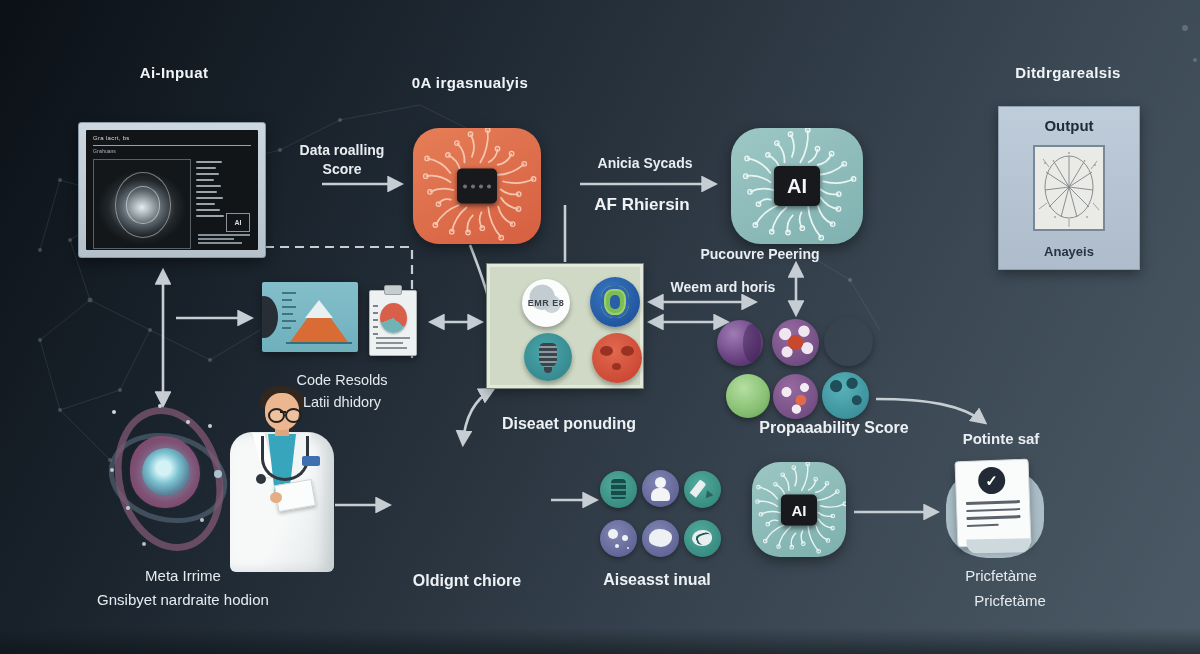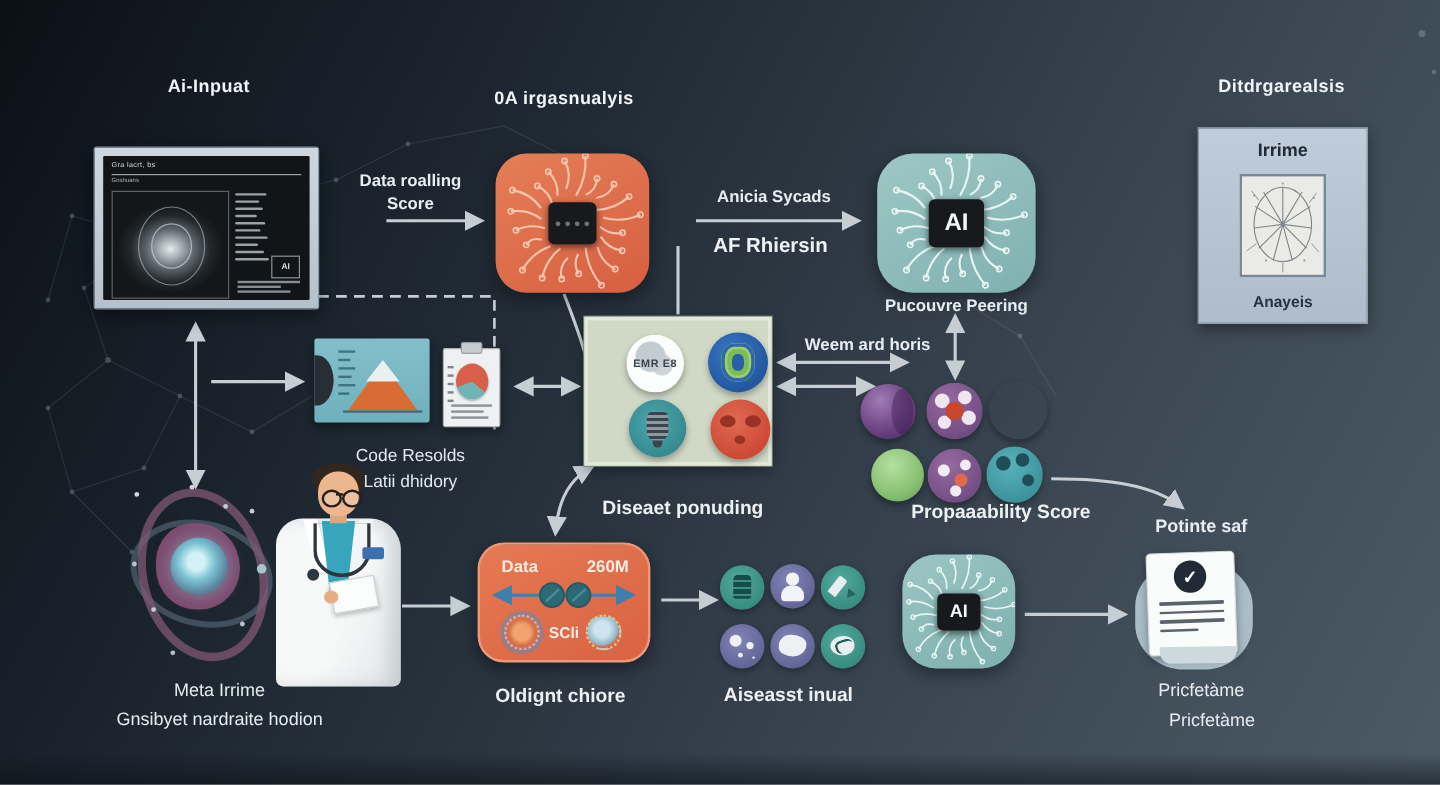--- a/index.html
+++ b/index.html
@@ -408,25 +408,25 @@
         <circle cx="81.25514511679286" cy="21.47443957495132" r="2.3" fill="none" stroke="#e9f5f3" stroke-width="1.4"></circle>
         <path d="M80.63105046873923,38.220198427067004 Q91.85932732781566,36.64976954676682 95.76988547061164,26.510967565196417" stroke="#e9f5f3" fill="none" stroke-width="1.8"></path>
         <circle cx="95.76988547061164" cy="26.510967565196417" r="2.3" fill="none" stroke="#e9f5f3" stroke-width="1.4"></circle>
         <path d="M81.08129904516731,48.52921839767542 Q97.04075738755122,47.7941697473474 108.89519575143208,37.081452218145714" stroke="#e9f5f3" fill="none" stroke-width="1.8"></path>
         <circle cx="108.89519575143208" cy="37.081452218145714" r="2.3" fill="none" stroke="#e9f5f3" stroke-width="1.4"></circle>
         <path d="M86.54344494309932,55.055757838388665 Q102.99962806153718,59.821152105227746 118.54582596053547,52.69340964616935" stroke="#e9f5f3" fill="none" stroke-width="1.8"></path>
         <circle cx="118.54582596053547" cy="52.69340964616935" r="2.3" fill="none" stroke="#e9f5f3" stroke-width="1.4"></circle>
       </svg>
     <div class="chipcore core-ai-lg">AI</div>
   </div>
-  <div class="abs ctr lbl-sb" style="left:797px;top:246px;">Pucouvre Peering</div>
+  <div class="abs ctr lbl-sb" style="left:760px;top:246px;">Pucouvre Peering</div>
 
 
   <div class="abs outpanel">
-    <div class="outtitle">Irrime</div>
+    <div class="outtitle">Output</div>
     <div class="outimg">
       <svg viewBox="0 0 68 82" style="width:100%;height:100%;">
         <g stroke="#6b7278" stroke-width="0.9" fill="none" opacity="0.85">
           <ellipse cx="34" cy="40" rx="24" ry="31"></ellipse>
           <path d="M34,40 L34,9 M34,40 L50,13 M34,40 L57,25 M34,40 L58,43 M34,40 L54,60 M34,40 L42,70
                    M34,40 L26,70 M34,40 L14,60 M34,40 L10,43 M34,40 L11,25 M34,40 L18,13"></path>
           <path d="M14,20 L8,12 M56,22 L62,14 M34,72 L34,80 M12,56 L4,62 M58,56 L64,63" stroke-width="0.7"></path>
         </g>
         <g fill="#7a8187" opacity="0.7">
           <circle cx="10" cy="16" r="0.9"></circle>
@@ -513,34 +513,20 @@
     <div class="d-face"></div>
     <div class="d-gl"></div>
     <div class="d-gl d-gl2"></div>
     <div class="d-bridge"></div>
     <div class="d-paper"></div>
     <div class="d-hand"></div>
   </div>
   <div class="abs ctr" style="left:183px;top:567px;font-size:15px;color:#e6ebef;">Meta Irrime</div>
   <div class="abs ctr" style="left:183px;top:591px;font-size:15px;color:#e6ebef;">Gnsibyet nardraite hodion</div>
 
-  <div class="abs databox">
-    <div class="db-data">Data</div>
-    <div class="db-amt">260M</div>
-    <svg style="position:absolute;left:0;top:0;width:140px;height:96px;" viewBox="0 0 140 96">
-      <line x1="14" y1="42" x2="126" y2="42" stroke="#3f7fae" stroke-width="2.4" marker-start="url(#ahb)" marker-end="url(#ahb)"></line>
-      <circle cx="60" cy="42" r="10" fill="#2d6875" stroke="#245663" stroke-width="1.5"></circle>
-      <circle cx="82" cy="42" r="10" fill="#2d6875" stroke="#245663" stroke-width="1.5"></circle>
-      <line x1="55" y1="47" x2="66" y2="37" stroke="#4a8b98" stroke-width="2"></line>
-      <line x1="77" y1="47" x2="88" y2="37" stroke="#4a8b98" stroke-width="2"></line>
-    </svg>
-    <div class="db-cell1"></div>
-    <div class="db-scli">SCli</div>
-    <div class="db-cell2"></div>
-  </div>
   <div class="abs ctr lbl-b" style="left:467px;top:572px;">Oldignt chiore</div>
 
   <div class="abs mini mc-teal mi1" style="left:600px;top:471px;"></div>
   <div class="abs mini mc-purp mi2" style="left:642px;top:470px;"></div>
   <div class="abs mini mc-teal mi3" style="left:684px;top:471px;"></div>
   <div class="abs mini mc-purp mi4" style="left:600px;top:520px;"></div>
   <div class="abs mini mc-purp mi5" style="left:642px;top:520px;"></div>
   <div class="abs mini mc-teal mi6" style="left:684px;top:520px;"></div>
   <div class="abs ctr lbl-b" style="left:657px;top:571px;">Aiseasst inual</div>
 

